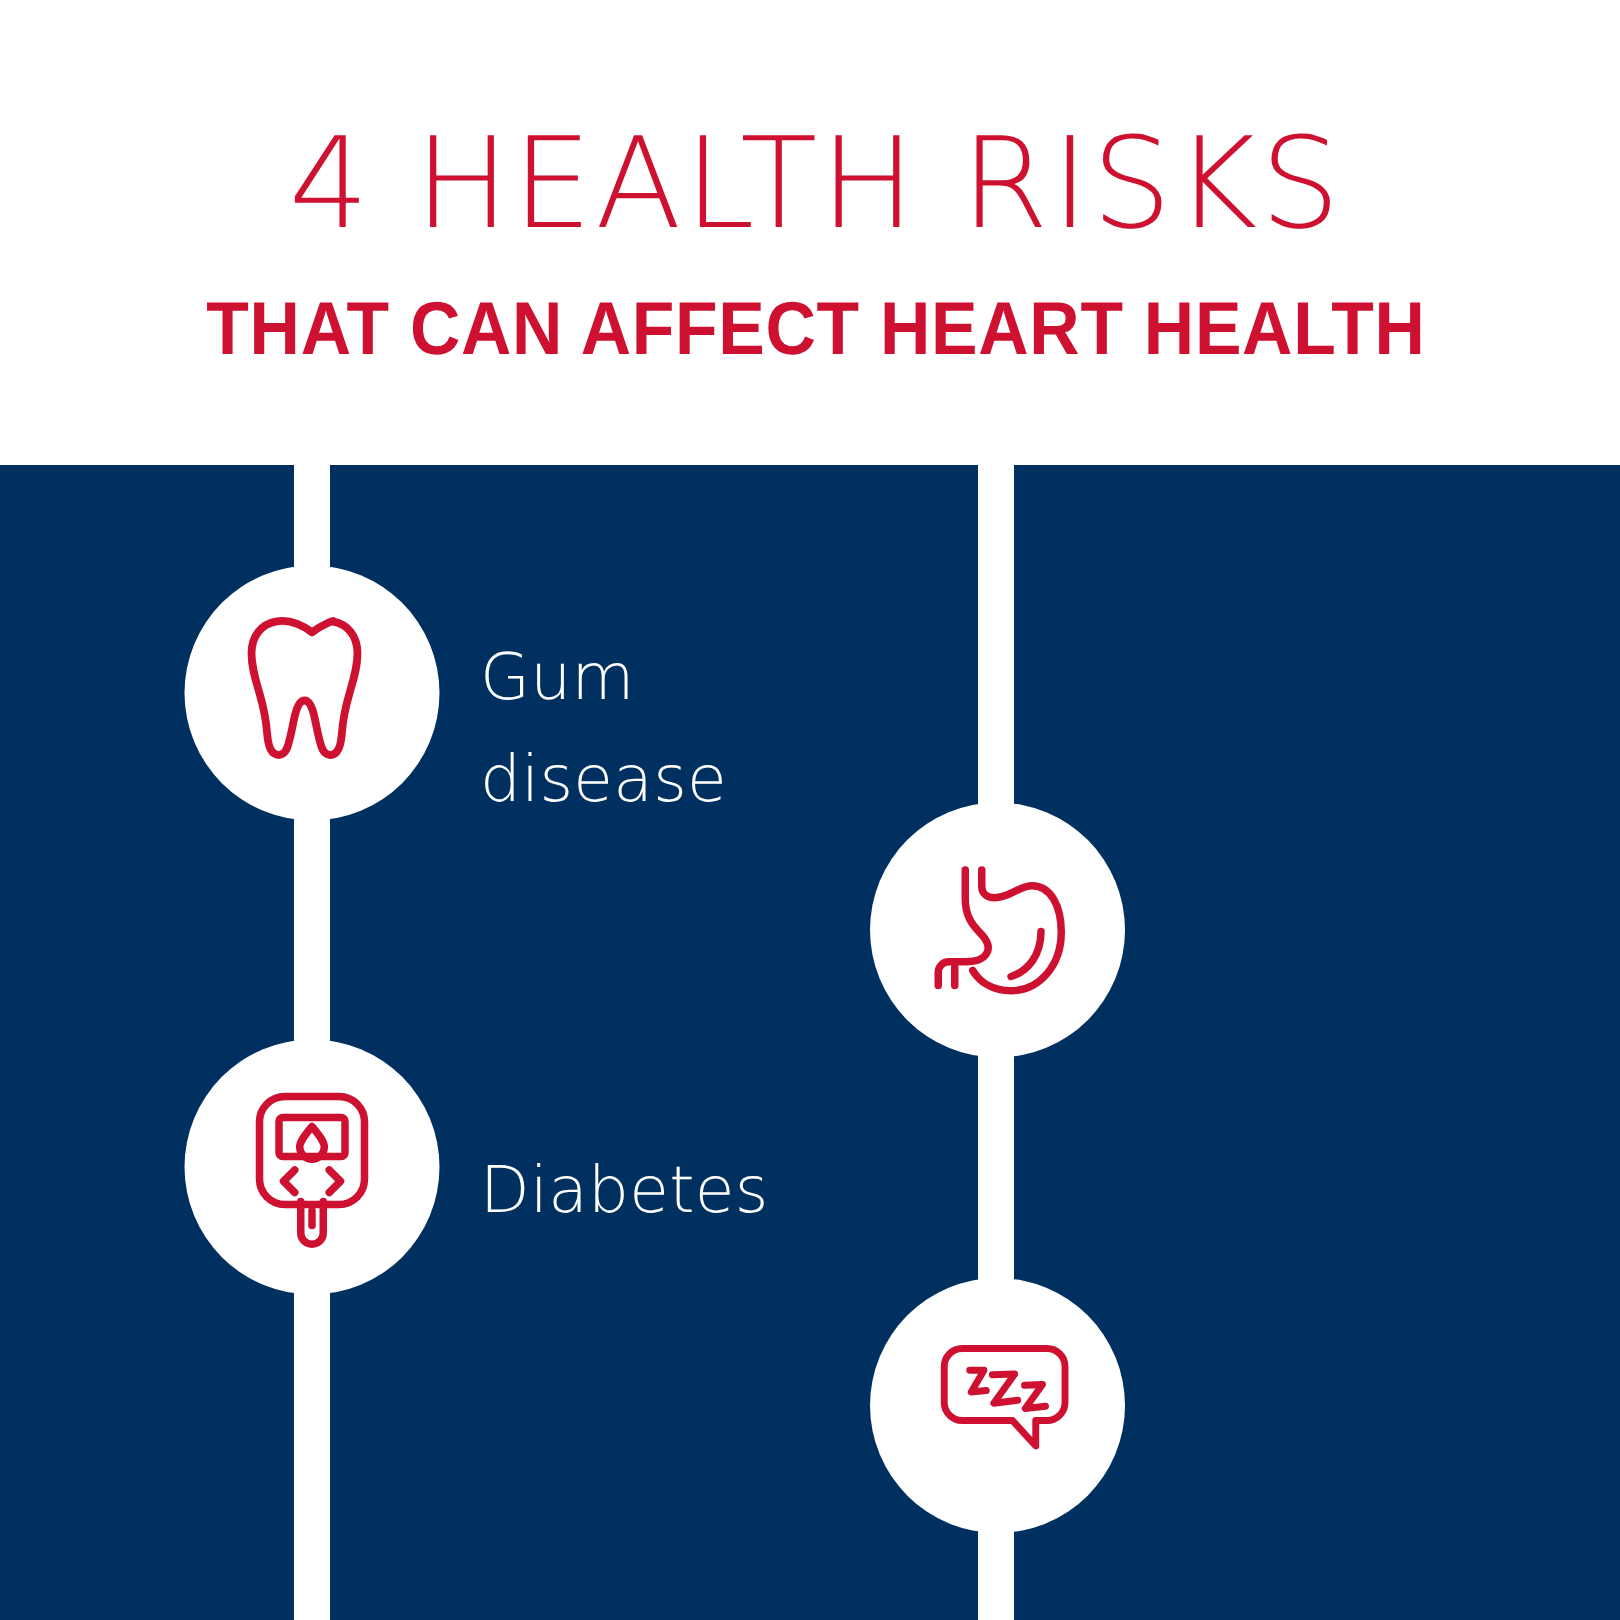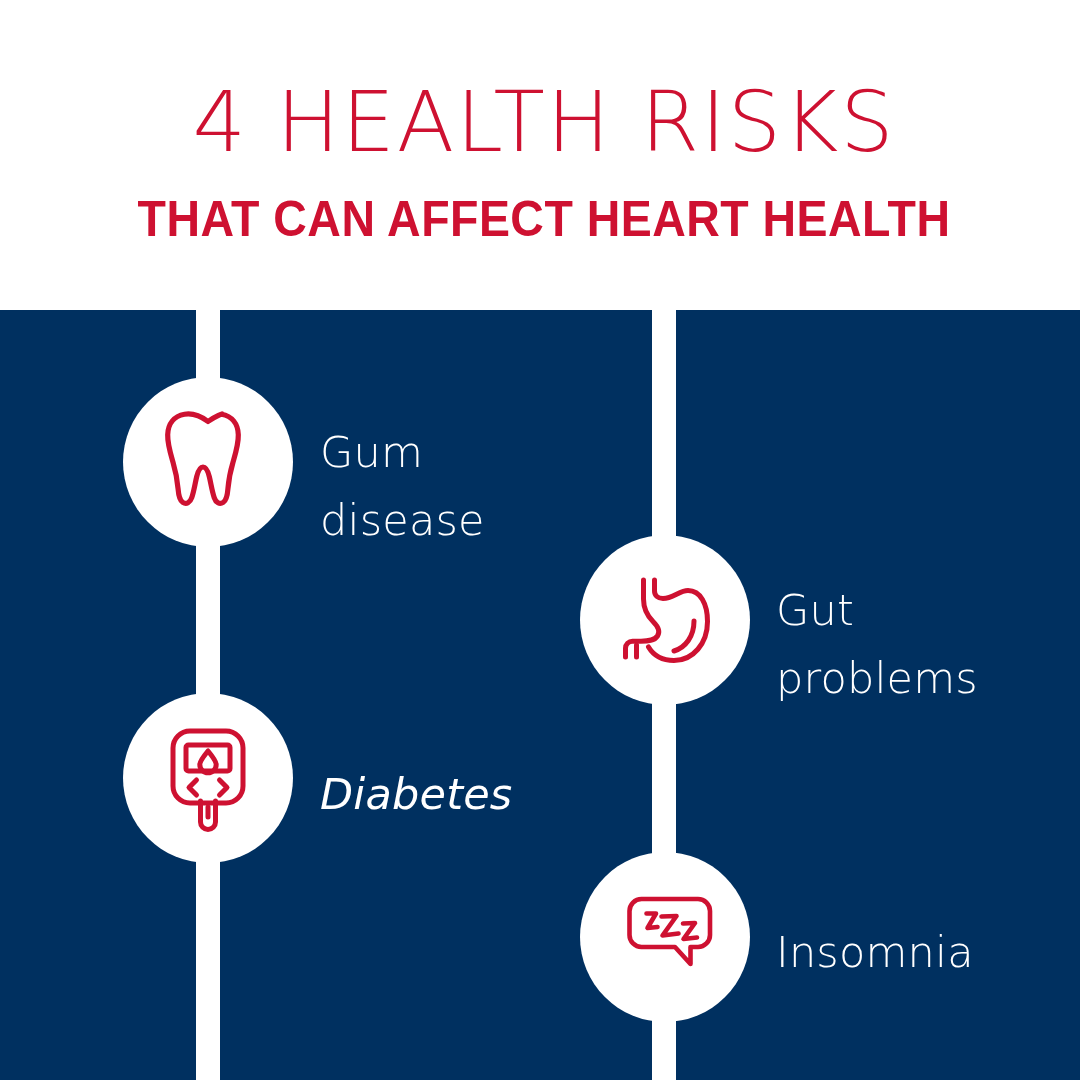--- a/index.html
+++ b/index.html
@@ -108,21 +108,21 @@
     position: absolute;
     color: #ffffff;
     font-family: "DejaVu Sans", sans-serif;
     font-weight: 300;
     font-size: 43px;
     line-height: 68px;
     letter-spacing: 0.2px;
     white-space: pre-line;
   }
   #label-gum      { left: 320px; top: 418px; }
-  #label-diabetes { left: 320px; top: 760px; font-style: italic; }
+  #label-diabetes { left: 320px; top: 760px; }
   #label-gut      { left: 776px; top: 576px; }
   #label-insomnia { left: 776px; top: 918px; }
 </style>
 </head>
 <body>
 
 <div id="canvas">
 
   <div id="body-band"></div>
 
@@ -212,22 +212,20 @@
                    c -12.5 0 -21 -6 -25.5 -13.5"></path>
 
           <path d="M56.5 122 L56.5 110"></path>
 
           <path d="M114 86
                    c 0 15.5 -8.5 26.5 -20 30"></path>
         </g>
       </svg>
     </div>
   </div>
-  <div class="node-label" id="label-gut">Gut
-problems</div>
 
   <div class="node" id="node-insomnia">
     <div class="node-circle"></div>
     <div class="node-icon">
       <svg viewBox="0 0 170 170" xmlns="http://www.w3.org/2000/svg">
         <g fill="none" stroke="#ce1131" stroke-width="4.6" stroke-linejoin="round" stroke-linecap="round">
 
           <path d="M61.5 47
                    L118 47
                    a 12 12 0 0 1 12 12
@@ -243,15 +241,14 @@
 
           <path d="M66.5 61.5 L76 61.5 L67.5 76 L77.5 75"></path>
 
           <path d="M81.5 64.5 L96.5 64 L82.5 83.5 L98.5 81.5"></path>
 
           <path d="M103 71.5 L115 71 L103.5 87 L117 85.5"></path>
         </g>
       </svg>
     </div>
   </div>
-  <div class="node-label" id="label-insomnia">Insomnia</div>
 
 </div>
 
 </body></html>

